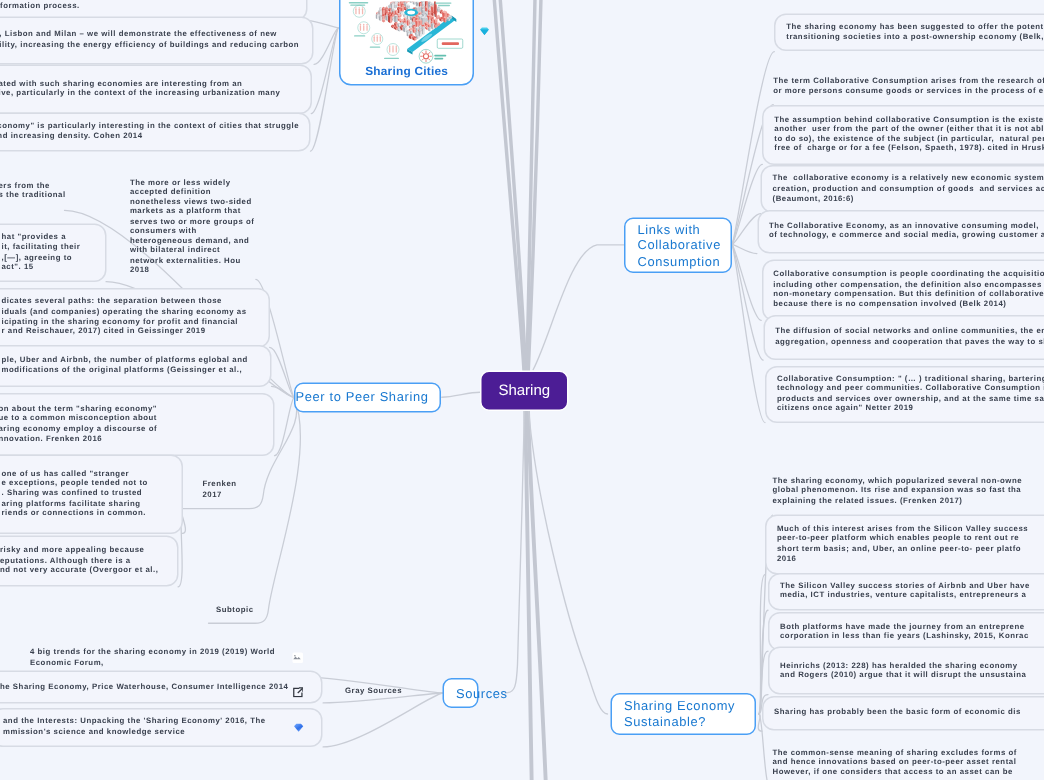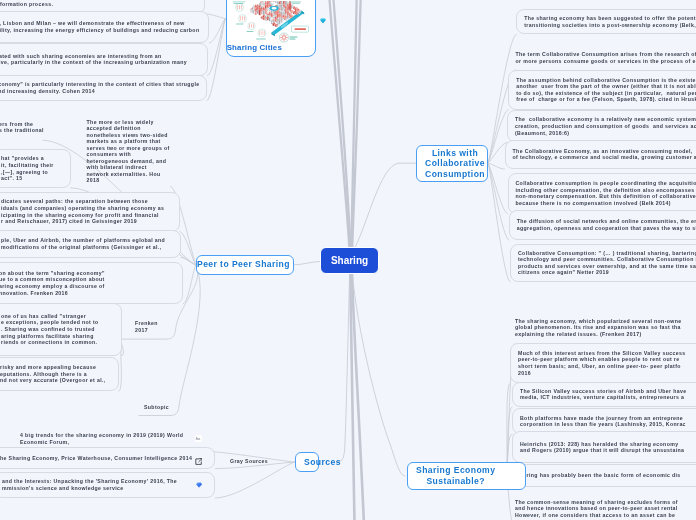--- a/index.html
+++ b/index.html
@@ -6,29 +6,29 @@
   html,body{margin:0;padding:0;}
   body{width:696px;height:520px;overflow:hidden;background:#f2f5fc;
        font-family:"Liberation Sans",sans-serif;}
   #canvas{position:relative;width:696px;height:520px;overflow:hidden;background:#f2f5fc;}
   svg.wires{position:absolute;left:0;top:0;width:696px;height:520px;pointer-events:none;}
   .leaf{position:absolute;box-sizing:border-box;border:0.8px solid #d7dbe4;border-radius:8px;
         background:#f3f5fc;color:#39404e;font-size:5.2px;font-weight:bold;line-height:6.55px;letter-spacing:0.36px;
         white-space:pre;display:flex;align-items:center;padding:0 7px;}
   .leaf.plain{border:none;background:transparent;padding:0;}
   .node{position:absolute;box-sizing:border-box;border:1.4px solid #4a9ff5;border-radius:6px;
-        background:#ffffff;color:#1878d0;font-weight:bold;font-size:7.5px;line-height:8.6px;letter-spacing:0.42px;
-        display:flex;align-items:center;padding:0 8px;white-space:pre;text-align:center;}
-  .central{position:absolute;box-sizing:border-box;background:#1d4ed8;border:1.7px solid #ffffff;
-        border-radius:6px;color:#ffffff;font-weight:bold;font-size:10px;
+        background:#ffffff;color:#1878d0;font-weight:normal;font-size:7.5px;line-height:8.6px;letter-spacing:0.42px;
+        display:flex;align-items:center;padding:0 8px;white-space:pre;}
+  .central{position:absolute;box-sizing:border-box;background:#4c1d95;border:1.7px solid #ffffff;
+        border-radius:6px;color:#ffffff;font-weight:normal;font-size:10px;
         display:flex;align-items:center;justify-content:center;}
   .glabel{position:absolute;color:#3a404c;font-size:5.2px;font-weight:bold;line-height:6.55px;letter-spacing:0.36px;white-space:pre;}
   .imgnode{position:absolute;box-sizing:border-box;border:1.5px solid #4a9ff5;border-radius:8px;
         background:#ffffff;overflow:hidden;}
-  .imgcap{position:absolute;left:0;right:0;top:62px;text-align:left;color:#1a6fd4;
+  .imgcap{position:absolute;left:0;right:0;top:62px;text-align:center;color:#1a6fd4;
         font-weight:bold;font-size:7.9px;line-height:9px;letter-spacing:0.02em;}
   .ic{position:absolute;}
 </style>
 </head>
 <body>
 
 <div id="canvas">
 <svg class="wires" viewBox="0 0 696 520">
 <path d="M 349.3 247 C 347.6 215 340.5 140 328.6 -12" fill="none" stroke="#c3c7d1" stroke-width="2.30" stroke-linecap="round"></path>
 <path d="M 350.3 247 C 349.2 215 344.3 140 332.6 -12" fill="none" stroke="#c3c7d1" stroke-width="2.30" stroke-linecap="round"></path>
@@ -161,21 +161,21 @@
 and hence innovations based on peer-to-peer asset rental
 However, if one considers that access to an asset can be</span></div>
 <div class="central" style="left:320px;top:247px;width:59px;height:27px;">
       <span>Sharing</span>
     </div>
 <div class="node" style="left:196px;top:254.5px;width:98px;height:20.5px;font-size:8.6px;line-height:10.6px;padding:0 0;"><span>Peer to Peer Sharing</span></div>
 <div class="node" style="left:416px;top:145px;width:72px;height:37px;font-size:8.6px;line-height:10.6px;padding:0 8px;"><span>Links with
 Collaborative
 Consumption</span></div>
 <div class="node" style="left:295px;top:452px;width:24px;height:20px;font-size:8.6px;line-height:10.6px;padding:0 8px;"><span>Sources</span></div>
-<div class="node" style="left:407px;top:462px;width:119px;height:28px;font-size:8.6px;line-height:10.6px;padding:0 8px;"><span>Sharing Economy
+<div class="node" style="left:407px;top:462px;width:97px;height:28px;font-size:8.6px;line-height:10.6px;padding:0 8px;"><span>Sharing Economy
 Sustainable?</span></div>
 <div class="glabel" style="left:135px;top:320px;">Frenken
 2017</div>
 <div class="glabel" style="left:144px;top:404px;">Subtopic</div>
 <div class="glabel" style="left:230px;top:458px;">Gray Sources</div>
 <div class="imgnode" style="left:225.7px;top:-20px;width:90.8px;height:77px;">
       <svg style="position:absolute;left:-225.7px;top:20px;width:696px;height:120px;" viewBox="0 0 696 120">
         <g>
           <path d="M300.2 9.5 L303.2 11.8 L274.0 33.6 L270.4 31.6 Z" fill="#27b6d6"></path>
           <path d="M300.2 9.5 L303.2 11.8 L303.2 13.6 L300.2 11.3 Z" fill="#1599b5"></path>

